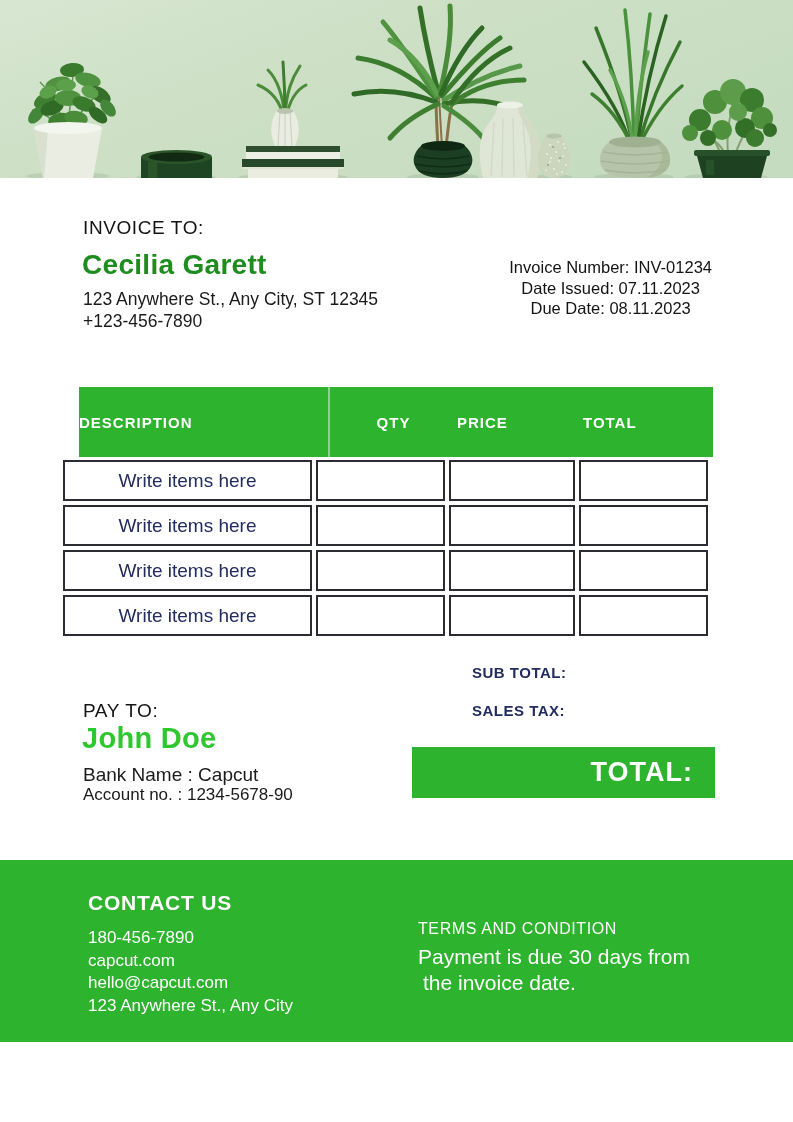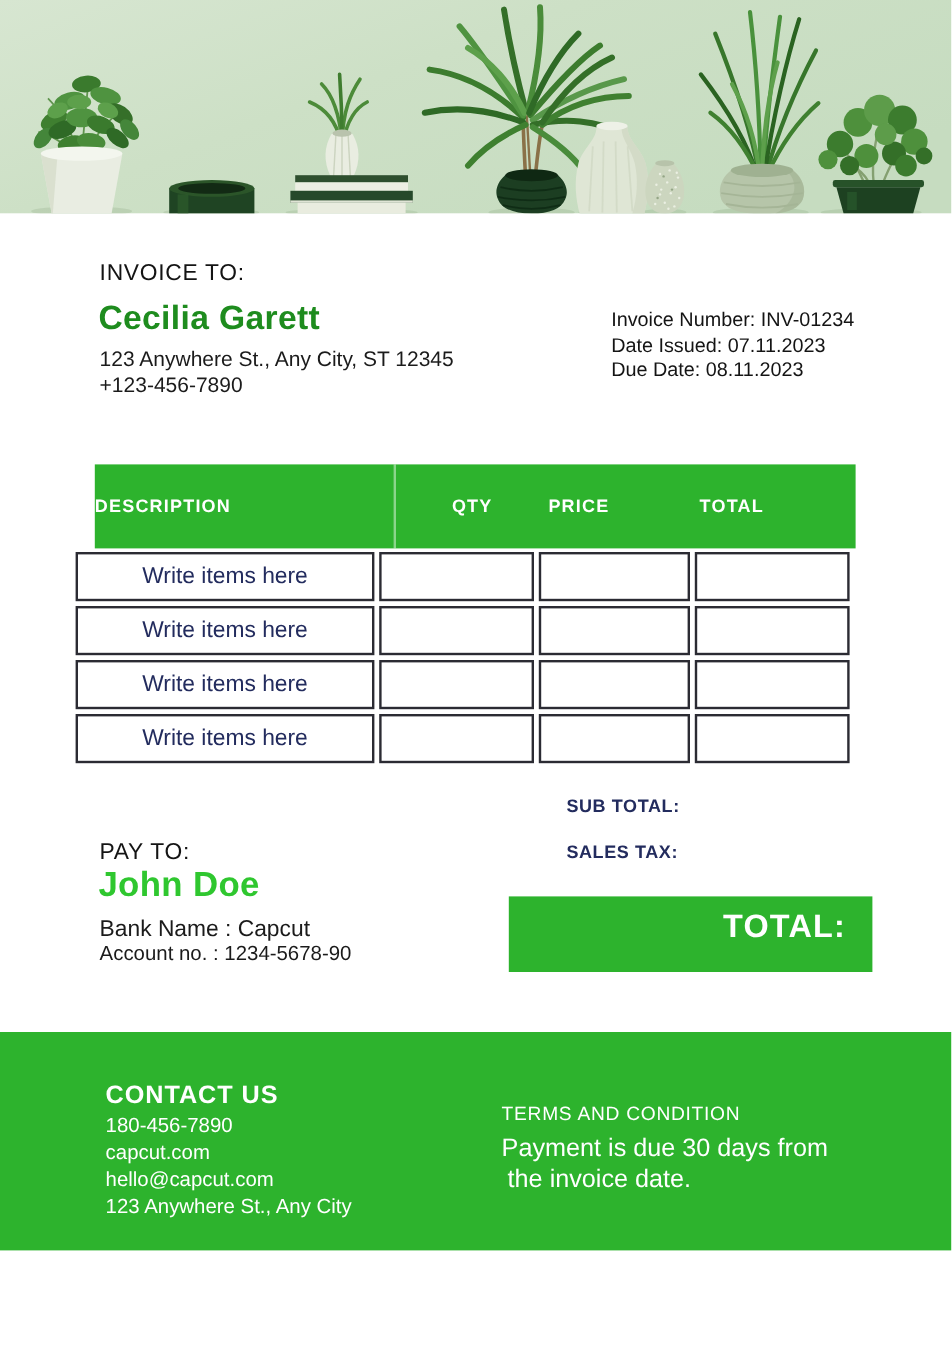--- a/index.html
+++ b/index.html
@@ -11,21 +11,21 @@
   }
   .hero { position:absolute; left:0; top:0; width:793px; height:178px; display:block; }
 
   
   .invoice-to-label { position:absolute; left:83px; top:217px; font-size:19px; letter-spacing:0.6px; color:#141414; }
   .customer-name   { position:absolute; left:82px; top:249px; font-size:28px; font-weight:bold; letter-spacing:0.3px; color:#1e8c1e; }
   .customer-address{ position:absolute; left:83px; top:289px; font-size:17.5px; color:#1b1b1b; }
   .customer-phone  { position:absolute; left:83px; top:311px; font-size:17.5px; color:#1b1b1b; }
 
   
-  .inv-details { position:absolute; right:81px; top:257px; text-align:left; font-size:16.5px; line-height:20.5px; color:#141414; }
+  .inv-details { position:absolute; right:81px; top:257px; text-align:center; font-size:16.5px; line-height:20.5px; color:#141414; }
 
   
   .thead {
     position:absolute; left:79px; top:387px; width:634px; height:70px;
     background:#2db32d; display:flex; align-items:center;
   }
   .thead .hcell { color:#ffffff; font-weight:bold; font-size:15px; letter-spacing:1px; text-align:left; }
   .hcell.c1 { width:249px; }
   .hcell.c2 { width:129px; border-left:2px solid rgba(255,255,255,0.45); height:100%; display:flex; align-items:center; justify-content:center; }
   .hcell.c3 { width:126px; }
@@ -36,34 +36,34 @@
     height:41px; border:2px solid #2b2b33; background:#ffffff;
     text-align:center; vertical-align:middle;
     font-size:19px; color:#232c5e;
   }
 
   
   .sum-label { position:absolute; left:472px; font-size:15px; font-weight:bold; letter-spacing:0.5px; color:#232c5e; }
   .sub-total { top:664px; }
   .sales-tax { top:702px; }
   .total-bar {
-    position:absolute; left:424px; top:747px; width:303px; height:63px;
+    position:absolute; left:412px; top:747px; width:303px; height:51px;
     background:#2db32d; color:#ffffff; font-weight:bold; font-size:27px; letter-spacing:1px;
     text-align:right; line-height:51px; padding-right:22px;
   }
 
   
   .pay-to-label { position:absolute; left:83px; top:700px; font-size:19px; letter-spacing:0.6px; color:#141414; }
   .payee-name   { position:absolute; left:82px; top:722px; font-size:29px; font-weight:bold; letter-spacing:0.3px; color:#2fc72f; }
   .bank-line    { position:absolute; left:83px; top:764px; font-size:19px; color:#1b1b1b; }
   .account-line { position:absolute; left:83px; top:785px; font-size:17px; color:#1b1b1b; }
 
   
   .footer { position:absolute; left:0; top:860px; width:793px; height:182px; background:#2db32d; color:#ffffff; }
-  .contact-label { position:absolute; left:88px; top:41px; font-size:21px; font-weight:bold; letter-spacing:0.8px;text-align:right; }
+  .contact-label { position:absolute; left:88px; top:31px; font-size:21px; font-weight:bold; letter-spacing:0.8px;text-align:right; }
   .contact-lines { position:absolute; left:88px; top:67px; font-size:17px; line-height:22.5px; }
   .terms-label { position:absolute; left:418px; top:60px; font-size:16px; letter-spacing:0.6px; }
   .terms-text  { position:absolute; left:418px; top:84px; font-size:21px; line-height:26px; }
   .terms-text .line2 { padding-left:5px; }
 </style>
 </head>
 <body>
 
 <div class="page">
 

